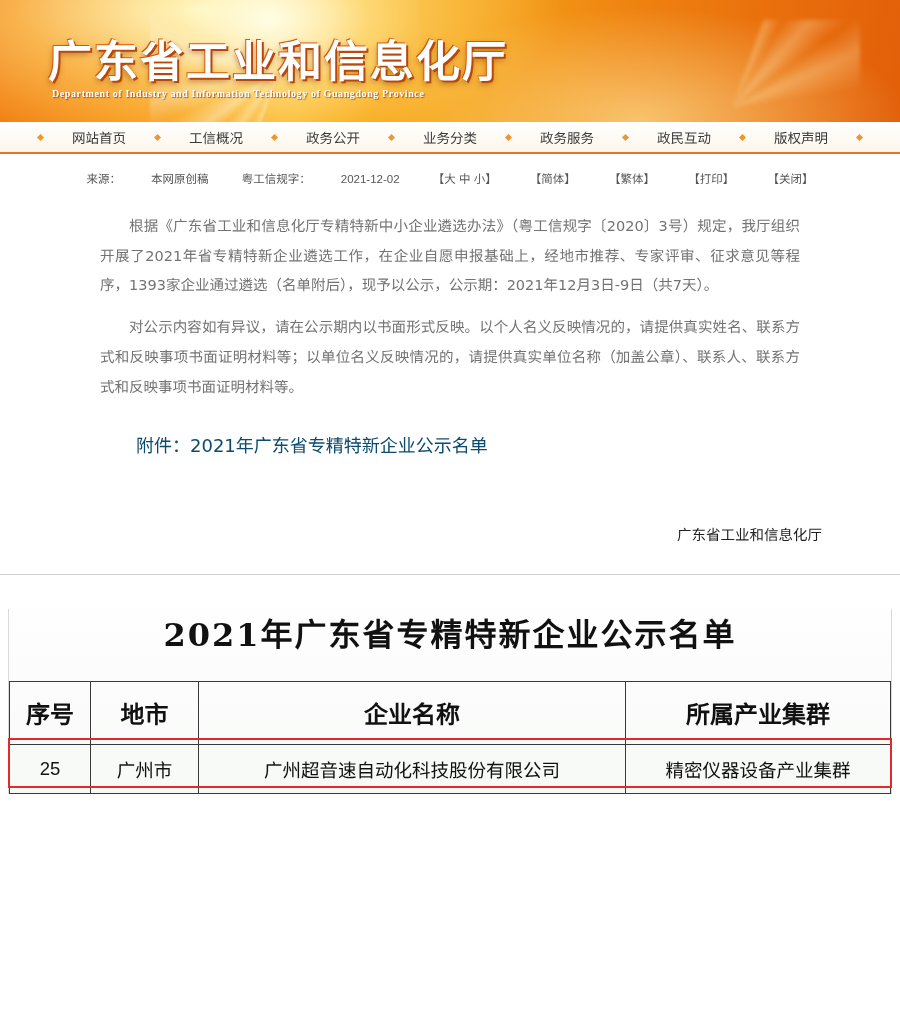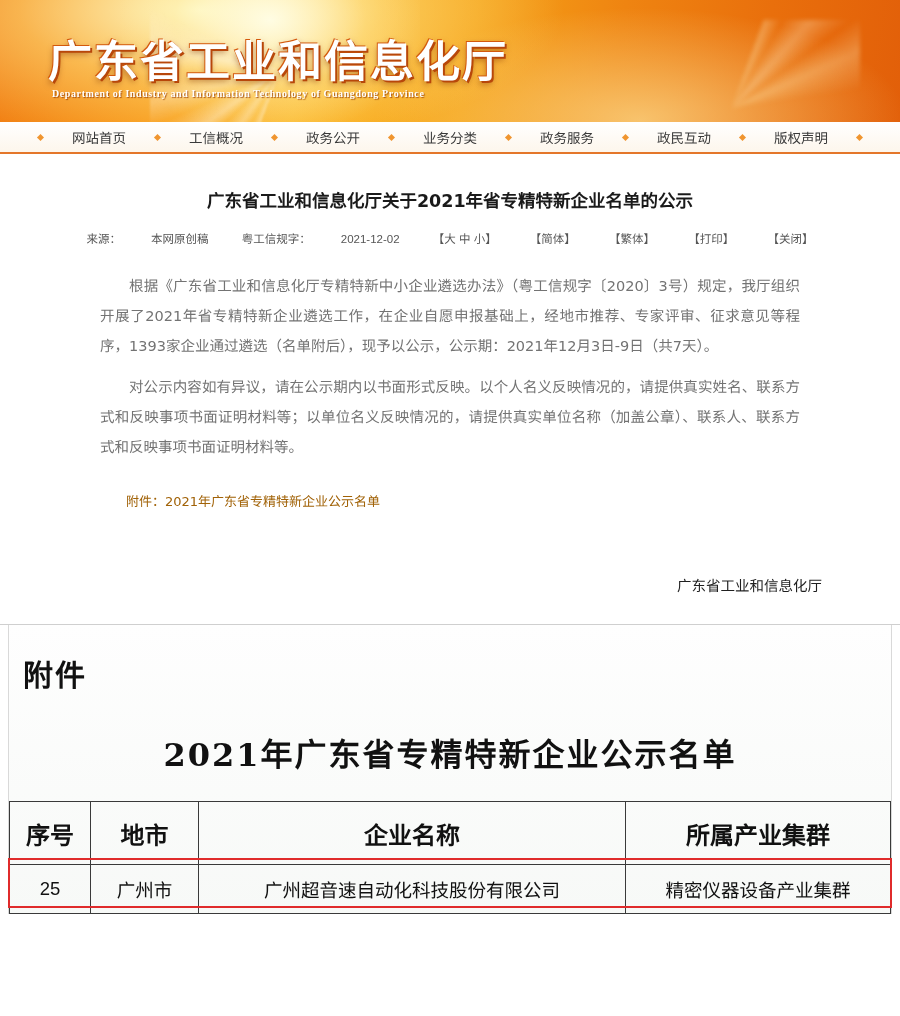--- a/index.html
+++ b/index.html
@@ -148,23 +148,23 @@
     font-size: 14.5px;
     line-height: 2.05;
     color: #737373;
     text-align: justify;
   }
   .art-body p { margin: 0 0 12px 0; text-indent: 2em; }
   .art-attach {
     margin: 26px auto 0;
     width: 700px;
     font-family: "DejaVu Sans", sans-serif;
-    font-size: 13px;
+    font-size: 18px;
     line-height: 2;
-    color: #a16207;
+    color: #0c4a6e;
     text-indent: 2em;
   }
   .art-sign {
     margin: 58px 78px 0 0;
     text-align: right;
     font-family: "DejaVu Sans", sans-serif;
     font-size: 14.5px;
     line-height: 1.9;
     color: #1f1f1f;
   }
@@ -262,21 +262,20 @@
   <div class="nav-item">政务服务</div>
   <div class="nav-sep"></div>
   <div class="nav-item">政民互动</div>
   <div class="nav-sep"></div>
   <div class="nav-item">版权声明</div>
   <div class="nav-sep"></div>
 </div>
 
 <div class="article">
 
-  <div class="art-title">广东省工业和信息化厅关于2021年省专精特新企业名单的公示</div>
 
   <div class="art-meta">
     <span class="m-seg">来源：</span><span class="m-seg">本网原创稿</span>
     <span class="m-seg">粤工信规字：</span><span class="m-seg">2021-12-02</span>
     <span class="m-seg m-link">【大 中 小】</span>
     <span class="m-seg m-link">【简体】</span>
     <span class="m-seg m-link">【繁体】</span>
     <span class="m-seg m-link">【打印】</span>
     <span class="m-seg m-link">【关闭】</span>
   </div>
@@ -288,21 +287,20 @@
 
   <div class="art-attach">附件：2021年广东省专精特新企业公示名单</div>
 
   <div class="art-sign">
     <div>广东省工业和信息化厅</div>
   </div>
 </div>
 
 <div class="attach-block">
   <div class="attach-inner">
-    <div class="attach-label">附件</div>
     <div class="attach-title">2021年广东省专精特新企业公示名单</div>
 
     <table class="list">
       <thead>
         <tr>
           <th class="col-no">序号</th>
           <th class="col-city">地市</th>
           <th class="col-name">企业名称</th>
           <th class="col-cluster">所属产业集群</th>
         </tr>

